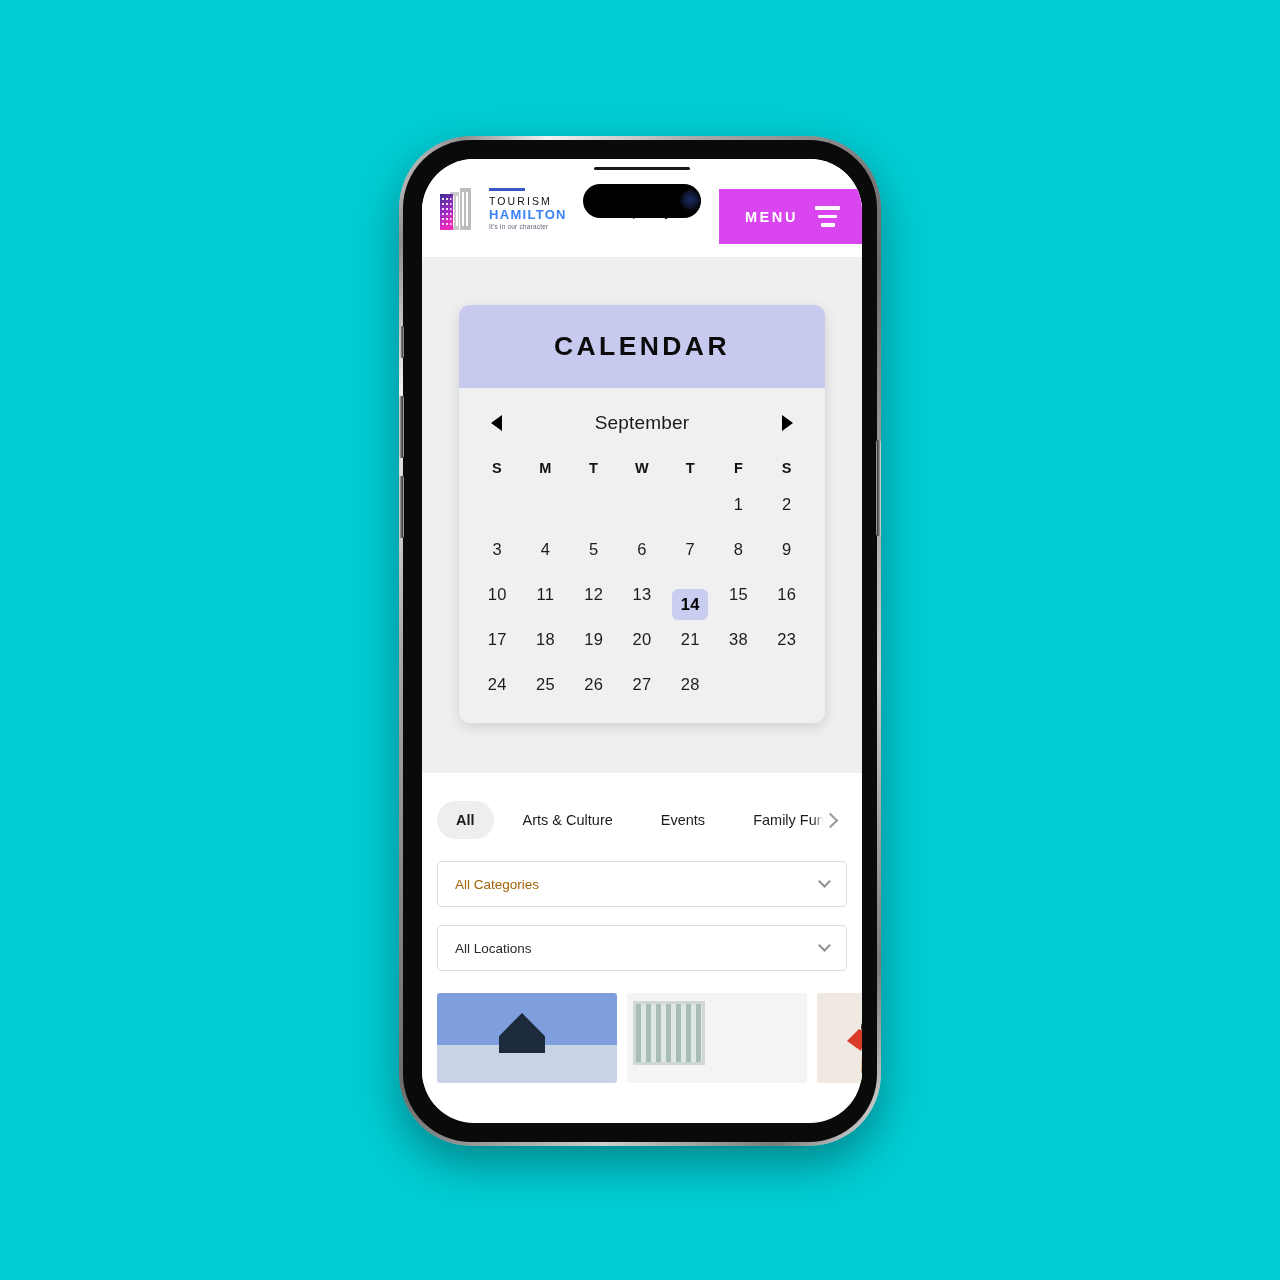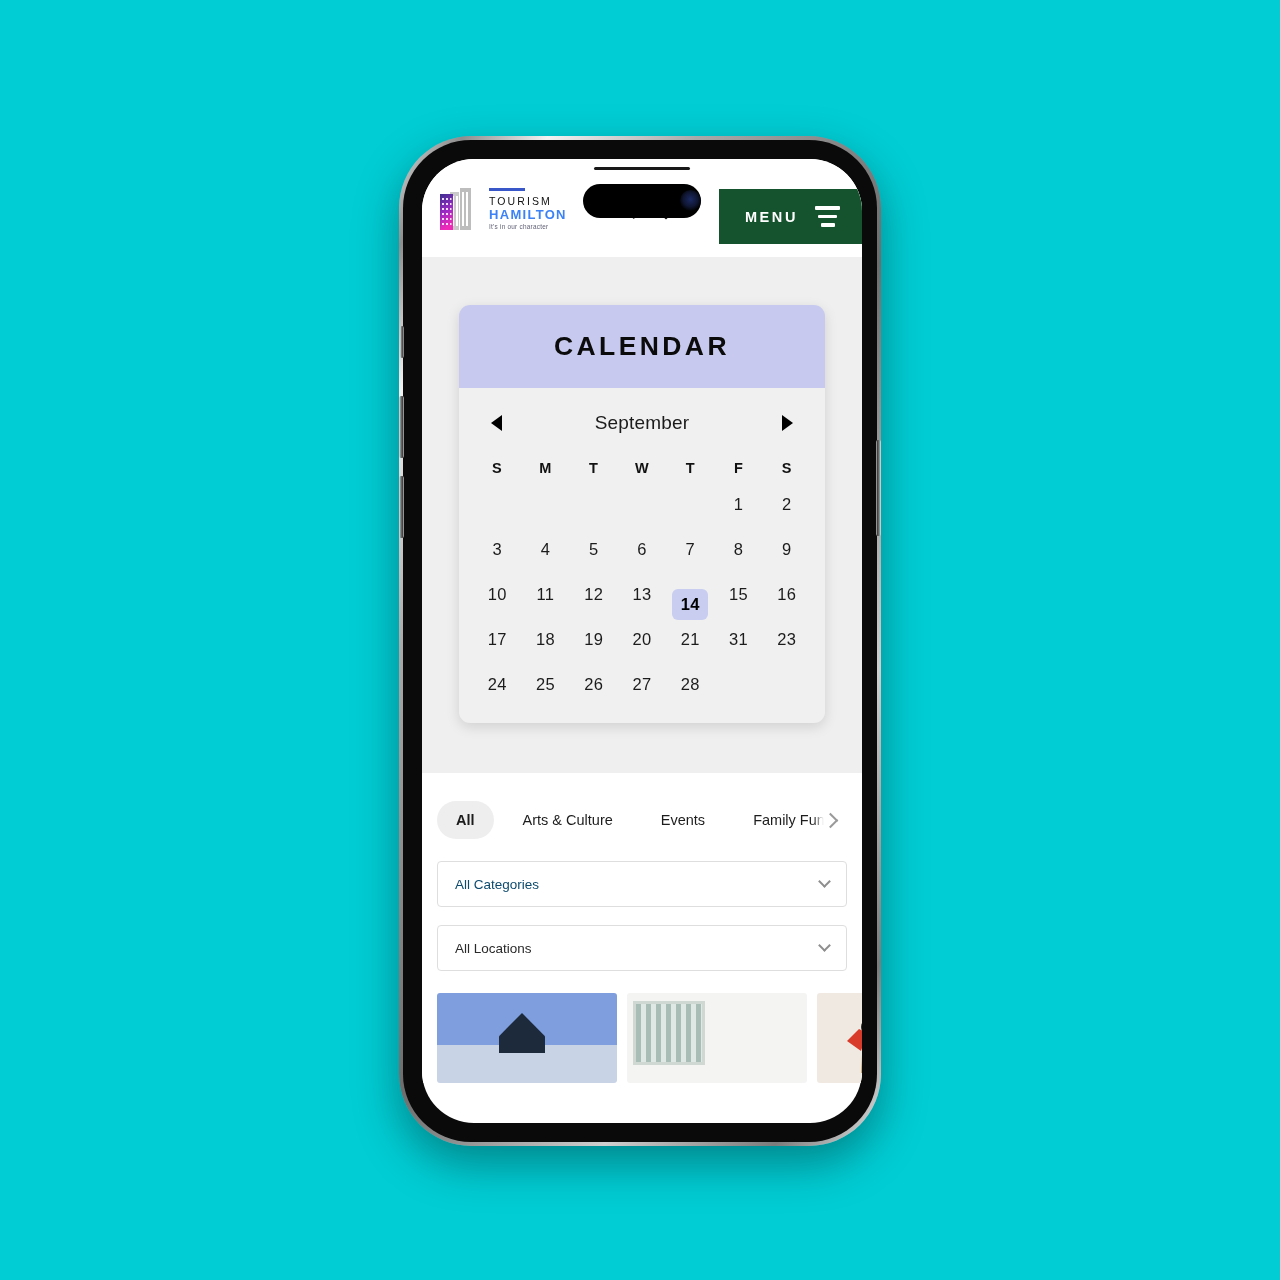--- a/index.html
+++ b/index.html
@@ -200,21 +200,21 @@
   .select-box {
     margin: 18px 15px 0;
     height: 46px;
     border: 1px solid #dedede;
     border-radius: 4px;
     display: flex; align-items: center; justify-content: space-between;
     padding: 0 17px;
     background: #fff; cursor: pointer;
   }
   .select-value { font-size: 13.5px; color: #2a2a2a; }
-  .select-value.placeholder { color: #0c4a6e; }
+  .select-value.placeholder { color: #a16207; }
   .chev-dn {
     width: 9px; height: 9px;
     border-right: 2px solid #8e8e8e; border-bottom: 2px solid #8e8e8e;
     transform: rotate(45deg); margin-top: -5px;
   }
 
   
   #event-strip {
     margin-top: 22px; padding: 0 15px;
     display: flex; gap: 10px;
@@ -325,21 +325,21 @@
             <svg class="hdr-icon" viewBox="0 0 24 24" fill="none" stroke="#111" stroke-width="1.7">
               <circle cx="10.5" cy="10.5" r="6.6"></circle>
               <line x1="15.4" y1="15.4" x2="21" y2="21" stroke-linecap="round"></line>
             </svg>
             <svg class="hdr-icon" viewBox="0 0 24 24" fill="none" stroke="#111" stroke-width="1.7">
               <path d="M12 2.6c-4 0-7.1 3.1-7.1 7 0 5.2 7.1 12 7.1 12s7.1-6.8 7.1-12c0-3.9-3.1-7-7.1-7z" stroke-linejoin="round"></path>
               <circle cx="12" cy="9.4" r="2.7"></circle>
             </svg>
           </div>
 
-          <div id="menu-button" style="background: #14532d;">
+          <div id="menu-button" style="background: #d946ef;">
             <span id="menu-label">MENU</span>
             <span id="burger">
                 <i></i>
                 <i></i>
                 <i></i>
               </span>
           </div>
         </div>
 
         <div id="calendar-section" style="background: rgb(239, 239, 239);">
@@ -444,21 +444,21 @@
                   <div class="day">
                     <span class="cell">19</span>
                   </div>
                   <div class="day">
                     <span class="cell">20</span>
                   </div>
                   <div class="day">
                     <span class="cell">21</span>
                   </div>
                   <div class="day">
-                    <span class="cell">31</span>
+                    <span class="cell">38</span>
                   </div>
                   <div class="day">
                     <span class="cell">23</span>
                   </div>
                 </div>
                 <div class="week-row">
                   <div class="day">
                     <span class="cell">24</span>
                   </div>
                   <div class="day">

